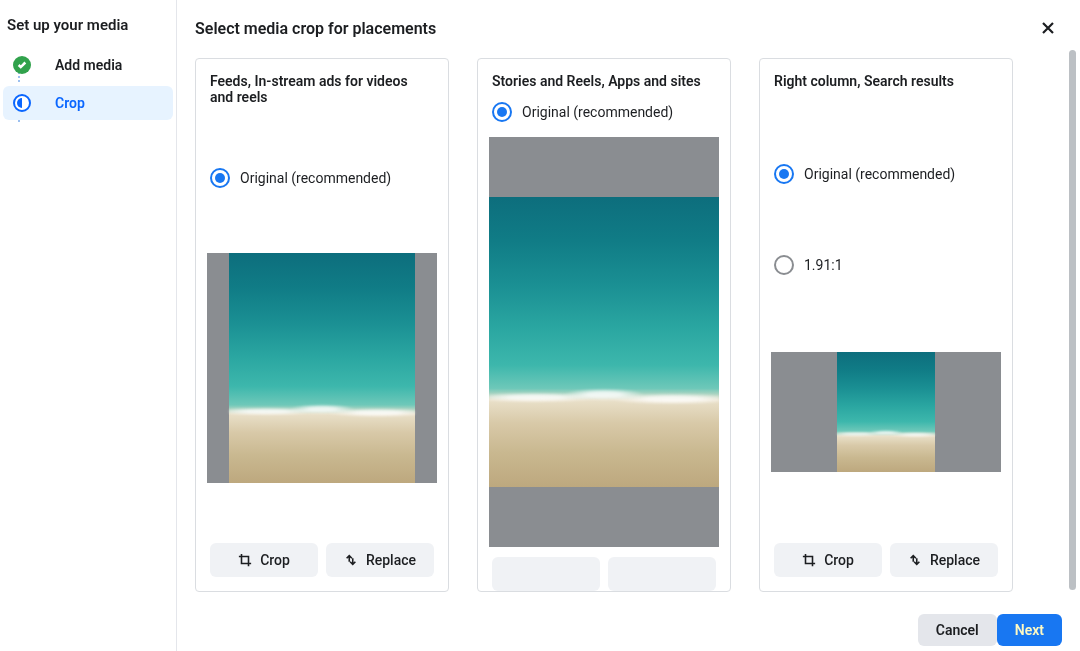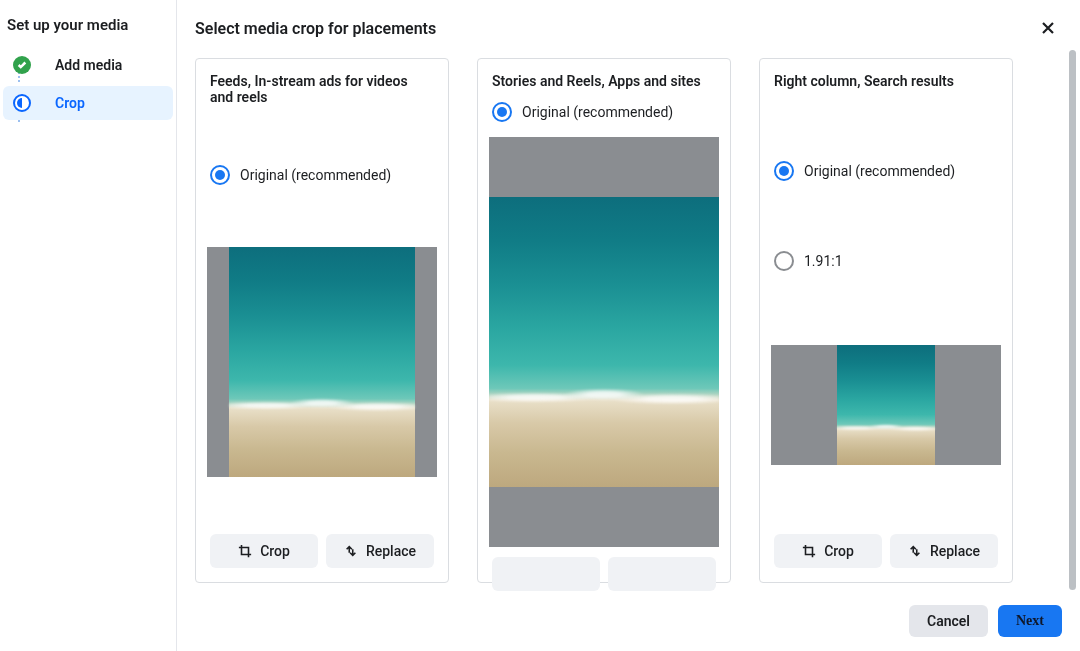--- a/index.html
+++ b/index.html
@@ -51,24 +51,24 @@
   .card-2 { width: 254px; }
   .card-2 .preview { width: 230px; height: 410px; align-self: center; }
   .card-2 .beach { width: 230px; height: 290px; }
 
   .card-3 { width: 254px; }
   .card-3 .preview { width: 230px; height: 120px; align-self: center; }
   .card-3 .beach { width: 98px; height: 120px; }
 
   .scroll-thumb { position: absolute; right: 4px; top: 50px; width: 7px; height: 540px; background: #bcc0c4; border-radius: 4px; }
 
-  .footer { display: flex; justify-content: flex-end; gap: 10px; padding: 10px 18px 14px; border-top: 0; }
+  .footer { display: flex; justify-content: flex-end; padding: 10px 18px 5px; border-top: 0; }
   .footer .fbtn { padding: 8px 18px; border-radius: 6px; font-size: 14px; font-weight: 600; cursor: pointer; }
   .fbtn.cancel { background: #e4e6eb; color: #1c1e21; }
-  .fbtn.next { background: #1877f2; color: #0f172a; font-family: Liberation Serif, serif; }
+  .fbtn.next { background: #1877f2; color: #fef9c3; }
 </style>
 </head>
 <body>
 
 <div class="app">
   <div class="sidebar">
     <div class="sidebar-title">Set up your media</div>
     <div class="connector conn-1"></div>
     <div class="connector conn-2"></div>
 

